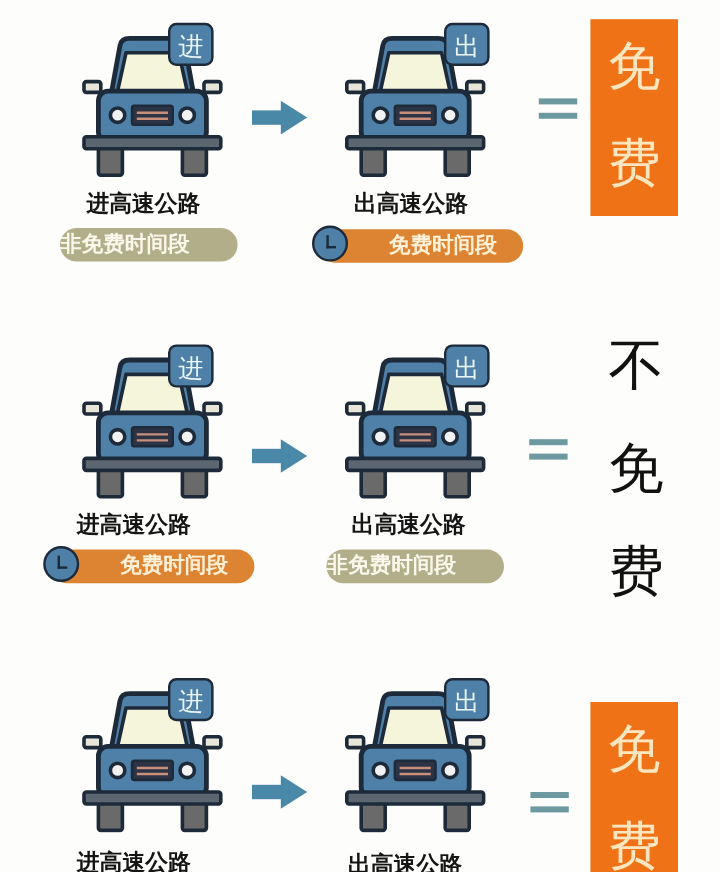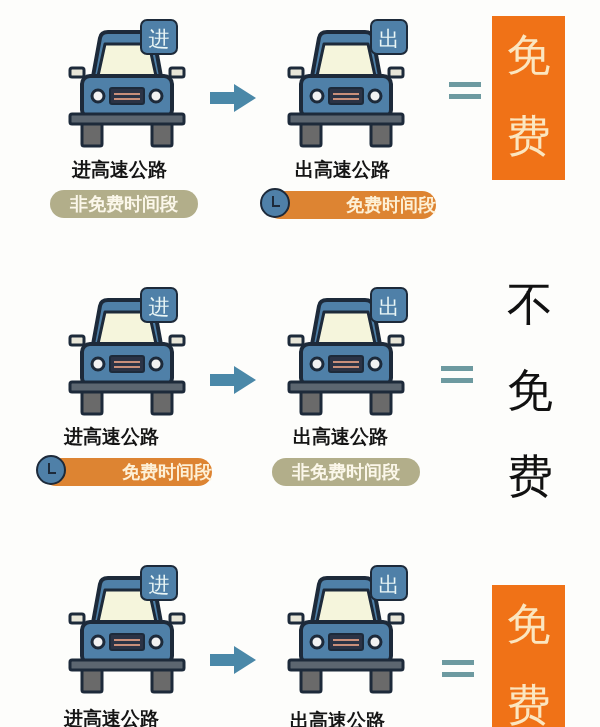--- a/index.html
+++ b/index.html
@@ -15,27 +15,27 @@
     color: #eaf6f6; font-size: 21px; line-height: 36px; text-align: center;
     box-sizing: border-box;
   }
   .label {
     position: absolute; font-size: 19px; font-weight: bold; color: #151515;
     white-space: nowrap; letter-spacing: 0px;
   }
   .pill-gray {
     position: absolute; height: 28px; border-radius: 14px;
     background: #b2ae8a; color: #fbf7ea; font-size: 18px; font-weight: bold;
-    line-height: 28px; text-align: center; white-space: nowrap;
+    line-height: 28px; white-space: nowrap;
   }
   .pill-orange {
     position: absolute; height: 28px; border-radius: 14px;
     background: #dd8432; color: #fdf0d6; font-size: 18px; font-weight: bold;
     line-height: 28px; white-space: nowrap; box-sizing: border-box;
-    padding-left: 36px; text-align: right;
+    padding-left: 36px; text-align: center;
   }
   .clock {
     position: absolute; left: -6px; top: -3px; width: 30px; height: 30px;
     border-radius: 50%; background: #4f80a8; border: 2px solid #1d2a3a;
     box-sizing: border-box;
   }
   .clock::before {
     content: ""; position: absolute; left: 10px; top: 6px; width: 2px; height: 11px;
     background: #1d2a3a;
   }

